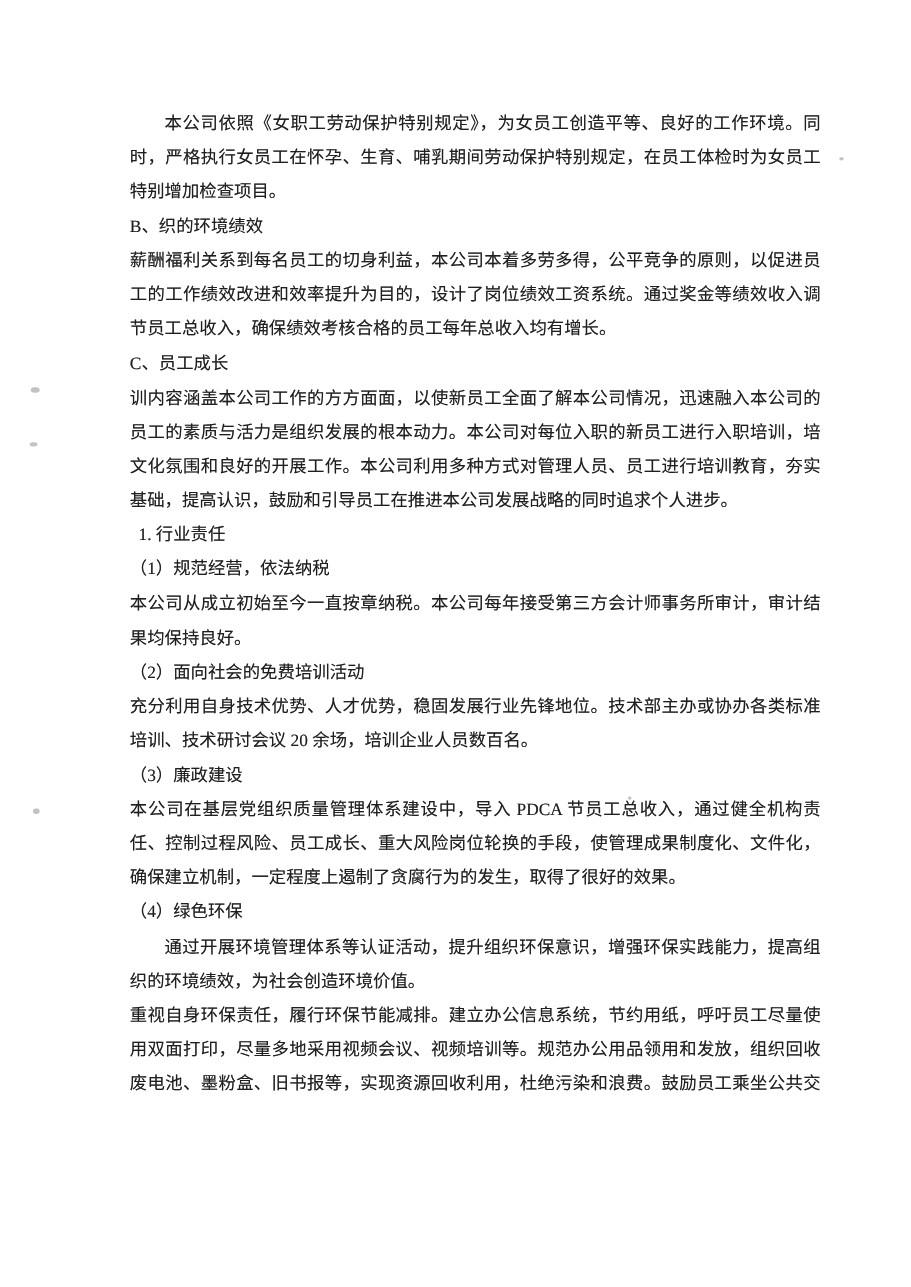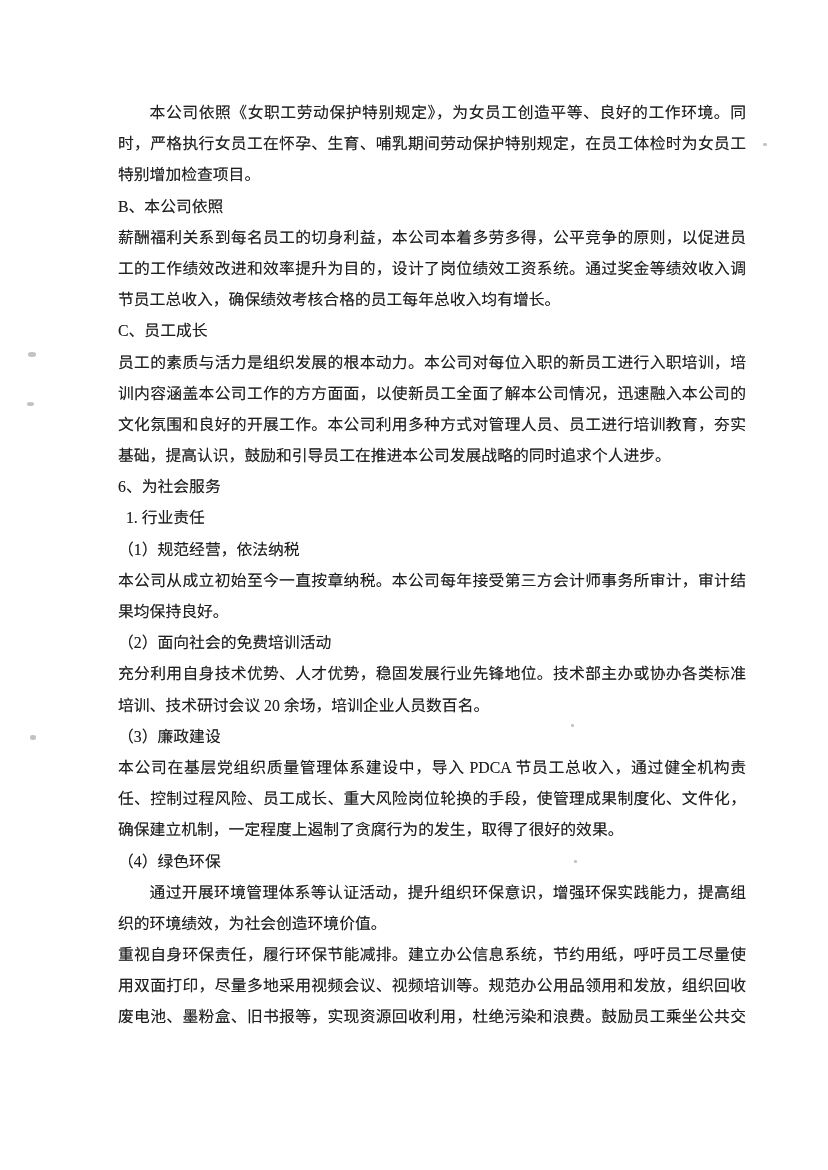--- a/index.html
+++ b/index.html
@@ -44,30 +44,29 @@
   }
 </style>
 </head>
 <body>
 
 <div class="page">
   <div class="textblock">
       <div class="line j" style="padding-left: 31.6px;">本公司依照《女职工劳动保护特别规定》，为女员工创造平等、良好的工作环境。同</div>
       <div class="line j">时，严格执行女员工在怀孕、生育、哺乳期间劳动保护特别规定，在员工体检时为女员工</div>
       <div class="line">特别增加检查项目。</div>
-      <div class="line">B、本公司依照</div>
+      <div class="line">B、织的环境绩效</div>
       <div class="line j">薪酬福利关系到每名员工的切身利益，本公司本着多劳多得，公平竞争的原则，以促进员</div>
       <div class="line j">工的工作绩效改进和效率提升为目的，设计了岗位绩效工资系统。通过奖金等绩效收入调</div>
       <div class="line">节员工总收入，确保绩效考核合格的员工每年总收入均有增长。</div>
       <div class="line">C、员工成长</div>
+      <div class="line j">训内容涵盖本公司工作的方方面面，以使新员工全面了解本公司情况，迅速融入本公司的</div>
       <div class="line j">员工的素质与活力是组织发展的根本动力。本公司对每位入职的新员工进行入职培训，培</div>
-      <div class="line j">训内容涵盖本公司工作的方方面面，以使新员工全面了解本公司情况，迅速融入本公司的</div>
       <div class="line j">文化氛围和良好的开展工作。本公司利用多种方式对管理人员、员工进行培训教育，夯实</div>
       <div class="line">基础，提高认识，鼓励和引导员工在推进本公司发展战略的同时追求个人进步。</div>
-      <div class="line">6、为社会服务</div>
       <div class="line" style="padding-left: 7.9px;">1. 行业责任</div>
       <div class="line">（1）规范经营，依法纳税</div>
       <div class="line j">本公司从成立初始至今一直按章纳税。本公司每年接受第三方会计师事务所审计，审计结</div>
       <div class="line">果均保持良好。</div>
       <div class="line">（2）面向社会的免费培训活动</div>
       <div class="line j">充分利用自身技术优势、人才优势，稳固发展行业先锋地位。技术部主办或协办各类标准</div>
       <div class="line">培训、技术研讨会议 20 余场，培训企业人员数百名。</div>
       <div class="line">（3）廉政建设</div>
       <div class="line j">本公司在基层党组织质量管理体系建设中，导入 PDCA 节员工总收入，通过健全机构责</div>
       <div class="line j">任、控制过程风险、员工成长、重大风险岗位轮换的手段，使管理成果制度化、文件化，</div>

